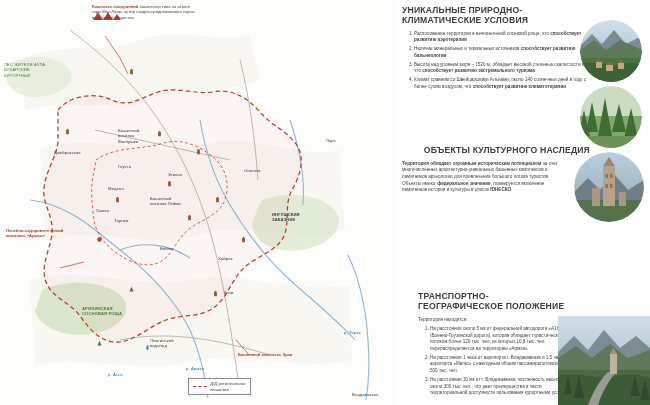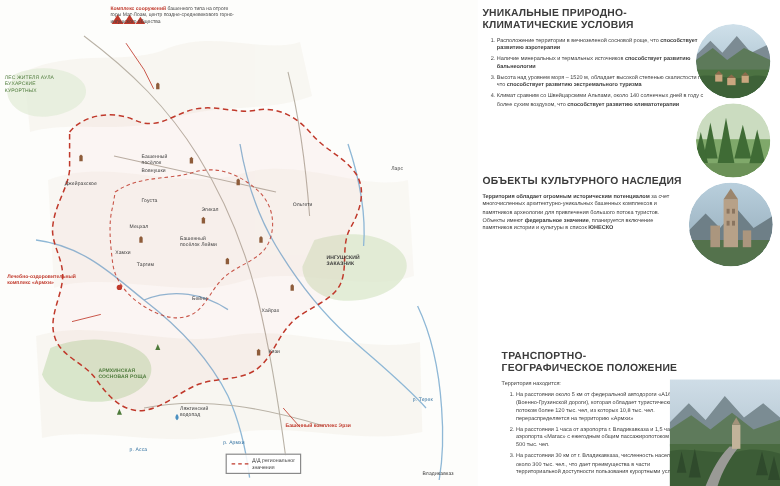--- a/index.html
+++ b/index.html
@@ -376,21 +376,21 @@
             <path d="M32 46 L39 18 L46 46 Z"></path>
             <path d="M44 52 L51 22 L58 52 Z"></path>
             <path d="M-2 50 L4 24 L10 50 Z"></path>
           </g>
           <rect y="50" width="62" height="12" fill="#6b9157"></rect>
         </g>
       </svg>
     </div>
 
     <div class="sec" style="left:0; top:146px;">
-      <div class="sec-title" style="width:188px;">ОБЪЕКТЫ КУЛЬТУРНОГО НАСЛЕДИЯ</div>
+      <div class="sec-title" style="width:188px;text-align:right;">ОБЪЕКТЫ КУЛЬТУРНОГО НАСЛЕДИЯ</div>
       <div class="para" style="width:164px;">
         <b>Территория обладает огромным историческим потенциалом</b><span> за счет многочисленных архитектурно-уникальных башенных комплексов и памятников археологии для привлечения большого потока туристов. Объекты имеют </span><b>федеральное значение</b><span>, планируется включение памятников истории и культуры в список </span><b>ЮНЕСКО</b>
       </div>
     </div>
 
     <div class="photo" style="left:176px; top:152px; width:70px; height:70px;">
       <svg width="70" height="70" viewBox="0 0 70 70">
         <defs>
           <clipPath id="c3">
               <circle cx="35" cy="35" r="35"></circle>

